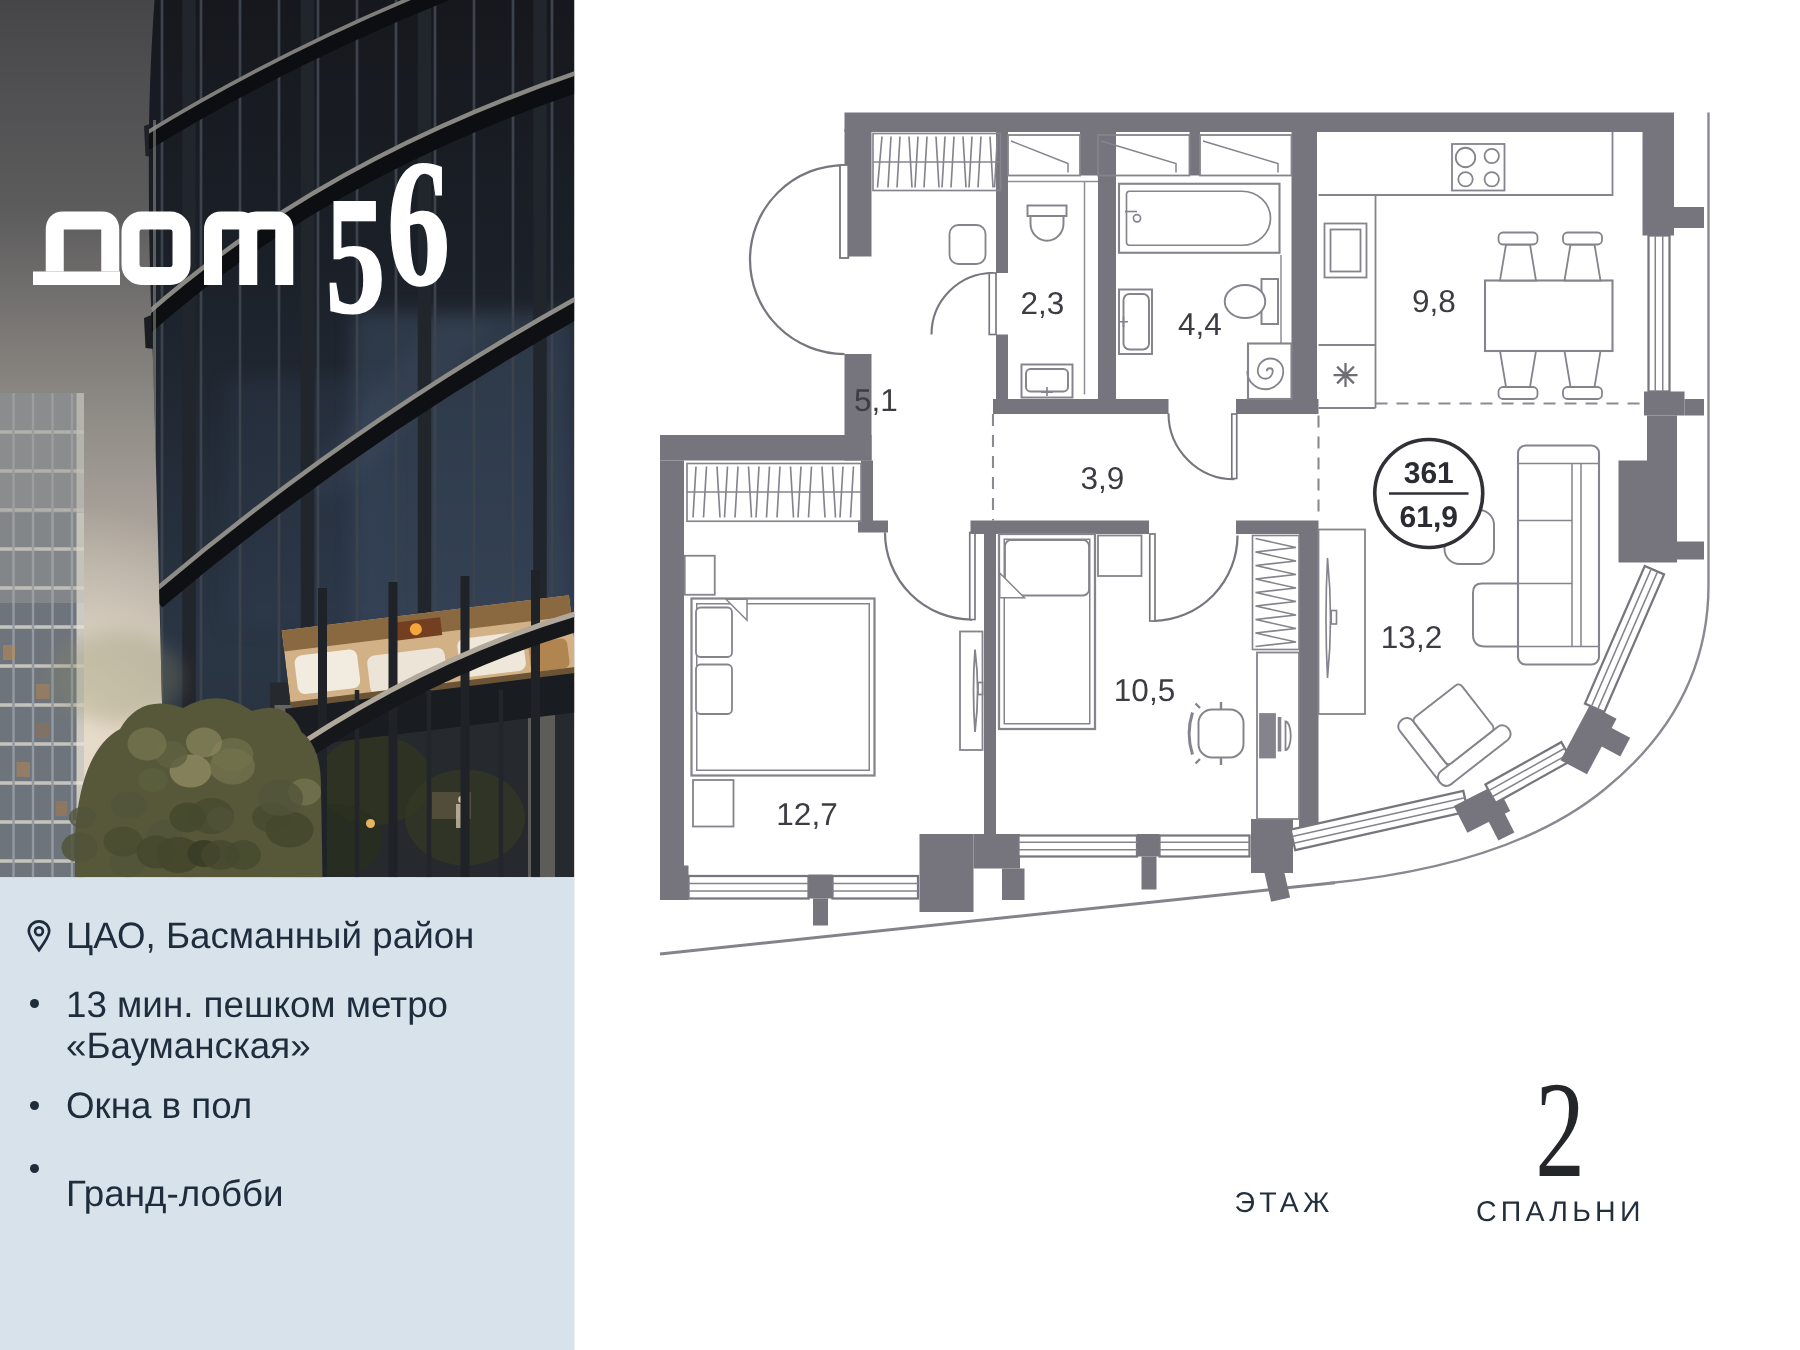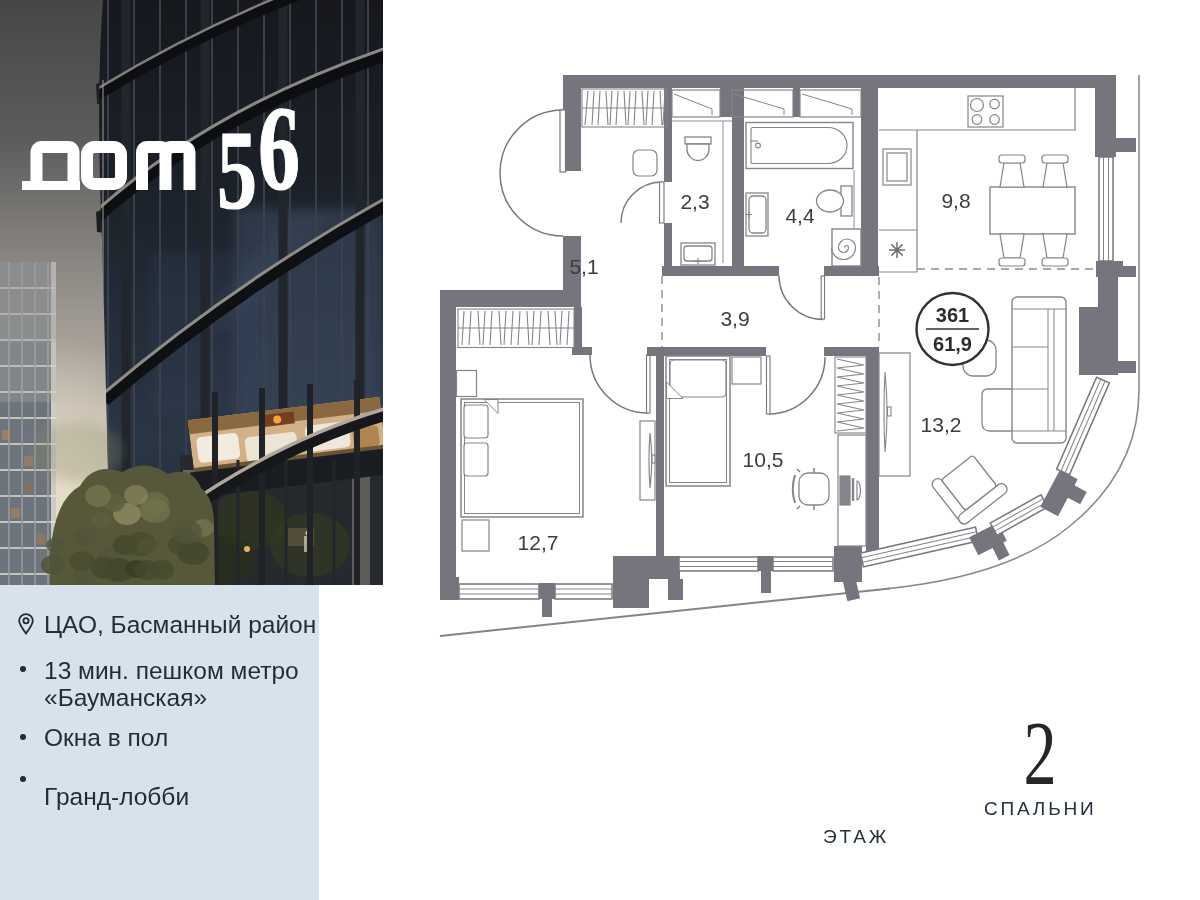--- a/index.html
+++ b/index.html
@@ -1,18 +1,18 @@
 <!DOCTYPE html>
 <html><head>
 <meta charset="utf-8">
 <style>
 html,body{margin:0;padding:0}
 .page{position:relative;width:1200px;height:900px;background:#ffffff;font-family:"Liberation Sans",sans-serif;overflow:hidden}
 .photo{position:absolute;left:0;top:0;width:383px;height:585px}
-.info{position:absolute;left:0;top:585px;width:319px;height:315px;background:#d8e2eb;color:#1e2c3c}
+.info{position:absolute;left:0;top:585px;width:383px;height:315px;background:#d8e2eb;color:#1e2c3c}
 .inf-row{position:absolute;left:44px;font-size:24.5px;letter-spacing:0px;line-height:27px;white-space:nowrap}
 .dot{position:absolute;left:20px;width:6px;height:6px;border-radius:50%;background:#1e2c3c}
 .stats{position:absolute;color:#25262a}
 .num{font-family:"Liberation Serif",serif;font-weight:400;color:#25262a}
 .slabel{position:absolute;font-size:19px;letter-spacing:2.8px;color:#222f3d;white-space:nowrap}
 </style>
 </head>
 <body>
 <div class="page">
 
@@ -550,20 +550,20 @@
 
 <text x="763" y="467" font-size="21" fill="#3c3c42" text-anchor="middle">10,5</text>
 
 <text x="538" y="550" font-size="21" fill="#3c3c42" text-anchor="middle">12,7</text>
 </g>
 </svg>
 
 
 
 
-<div class="slabel" style="left:823px;top:826px">ЭТАЖ</div>
+<div class="slabel" style="left:823px;top:792px">ЭТАЖ</div>
 
 <div class="stats" style="left:980px;top:707px;width:120px;text-align:center">
 <span class="num" style="display:inline-block;font-size:92px;line-height:92px;transform:scaleX(0.72)">2</span>
 </div>
 
 <div class="slabel" style="left:984px;top:798px">СПАЛЬНИ</div>
 </div>
 
 </body></html>

